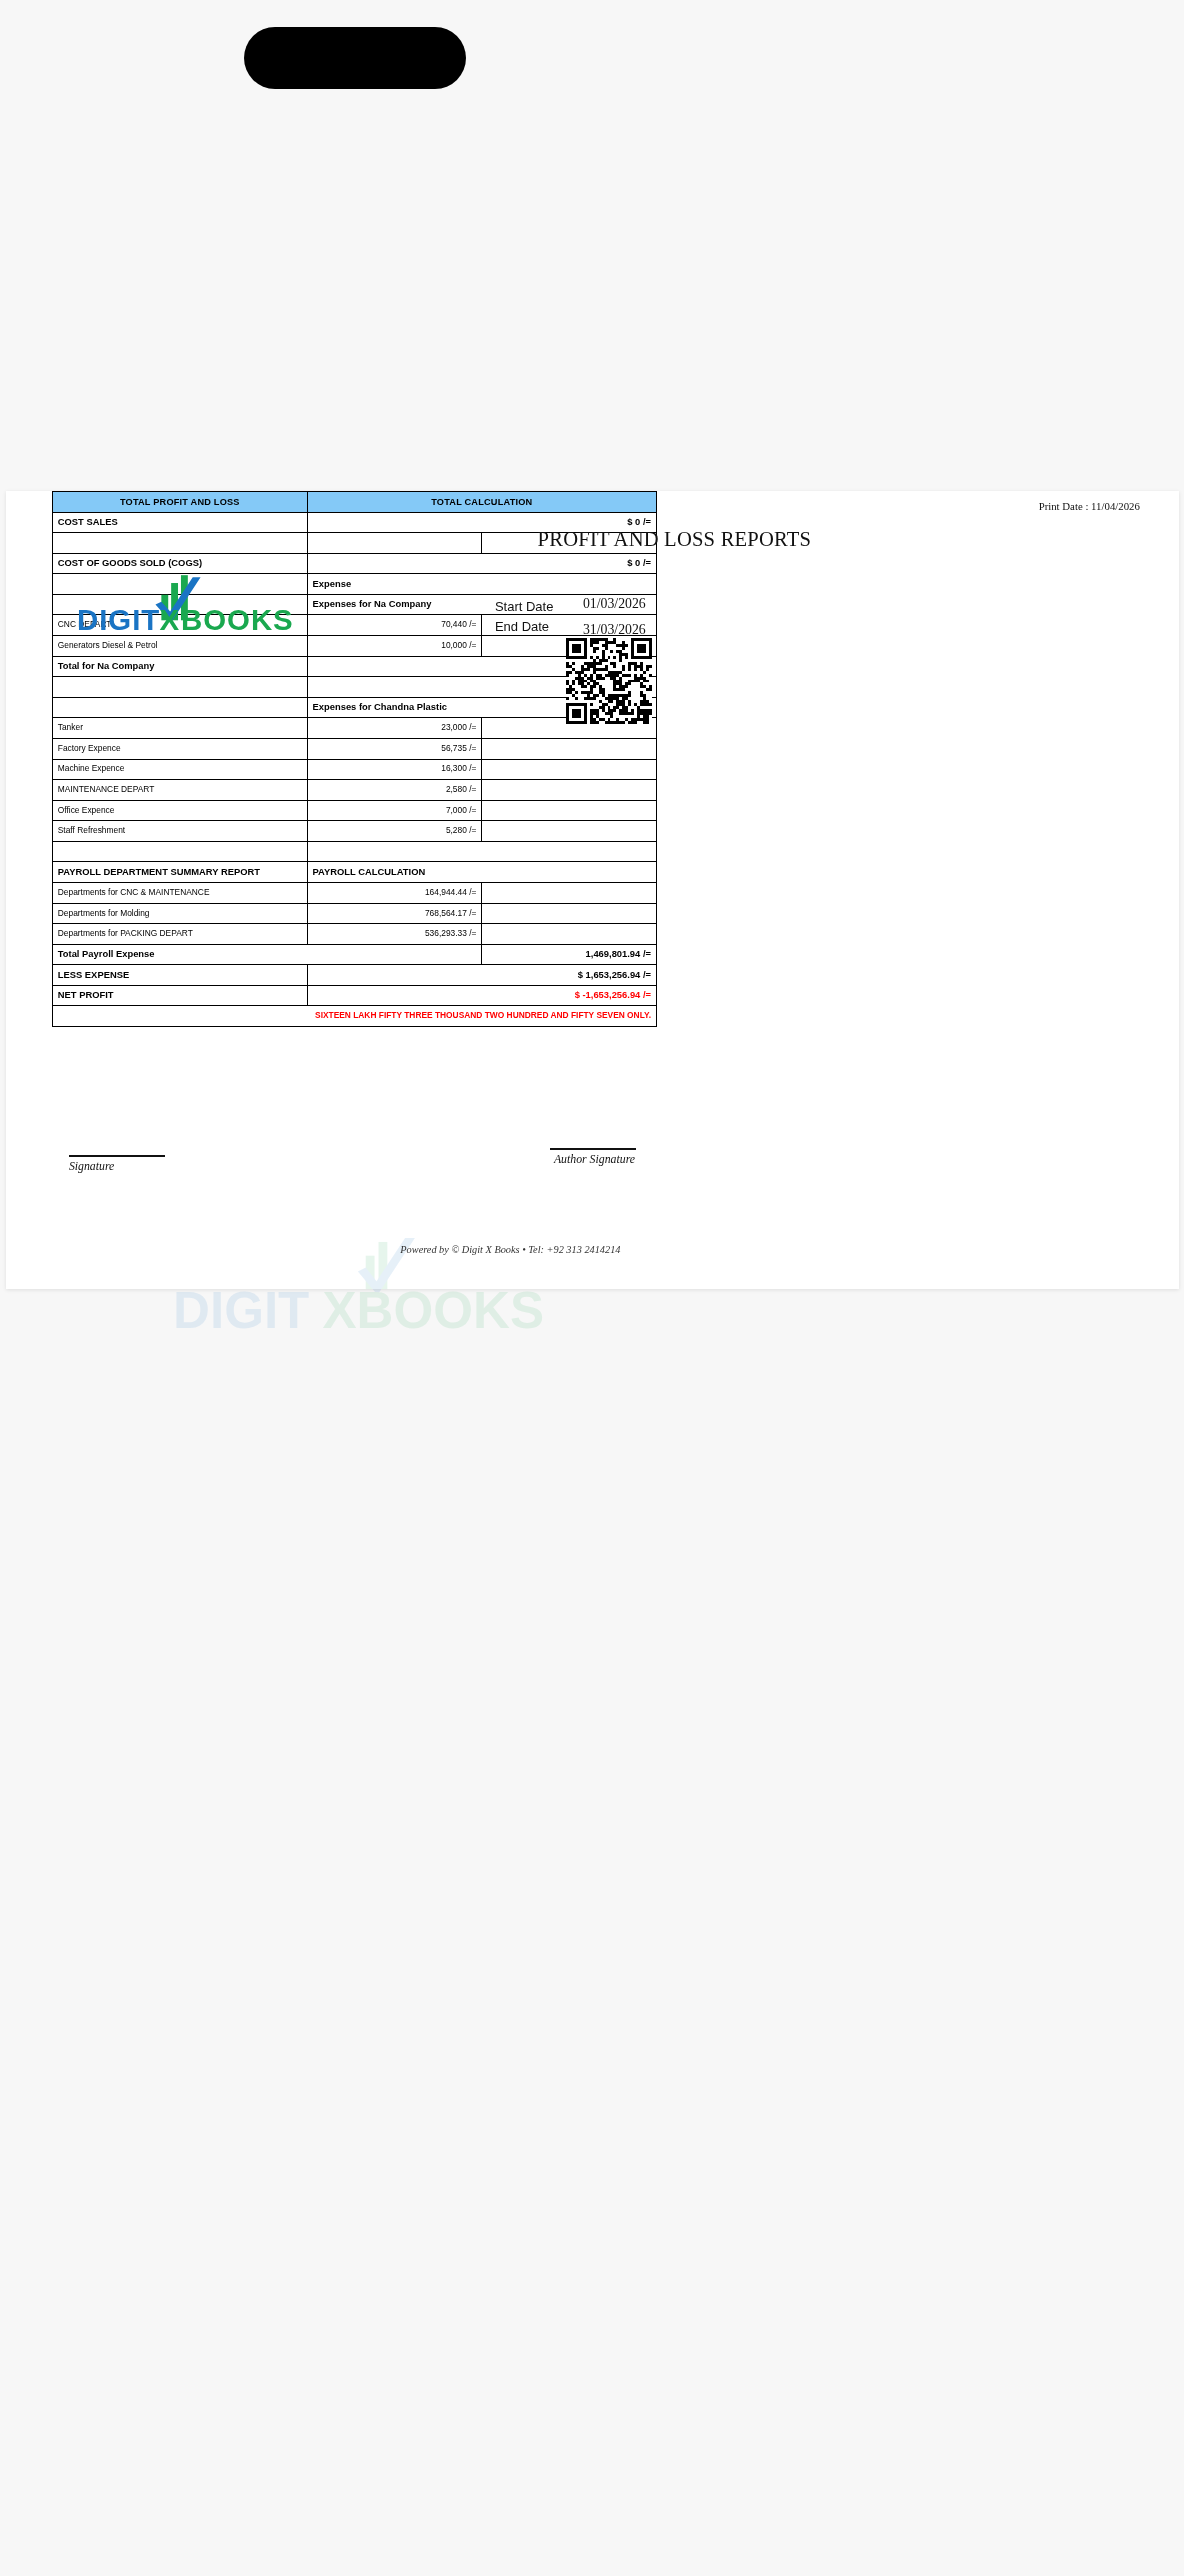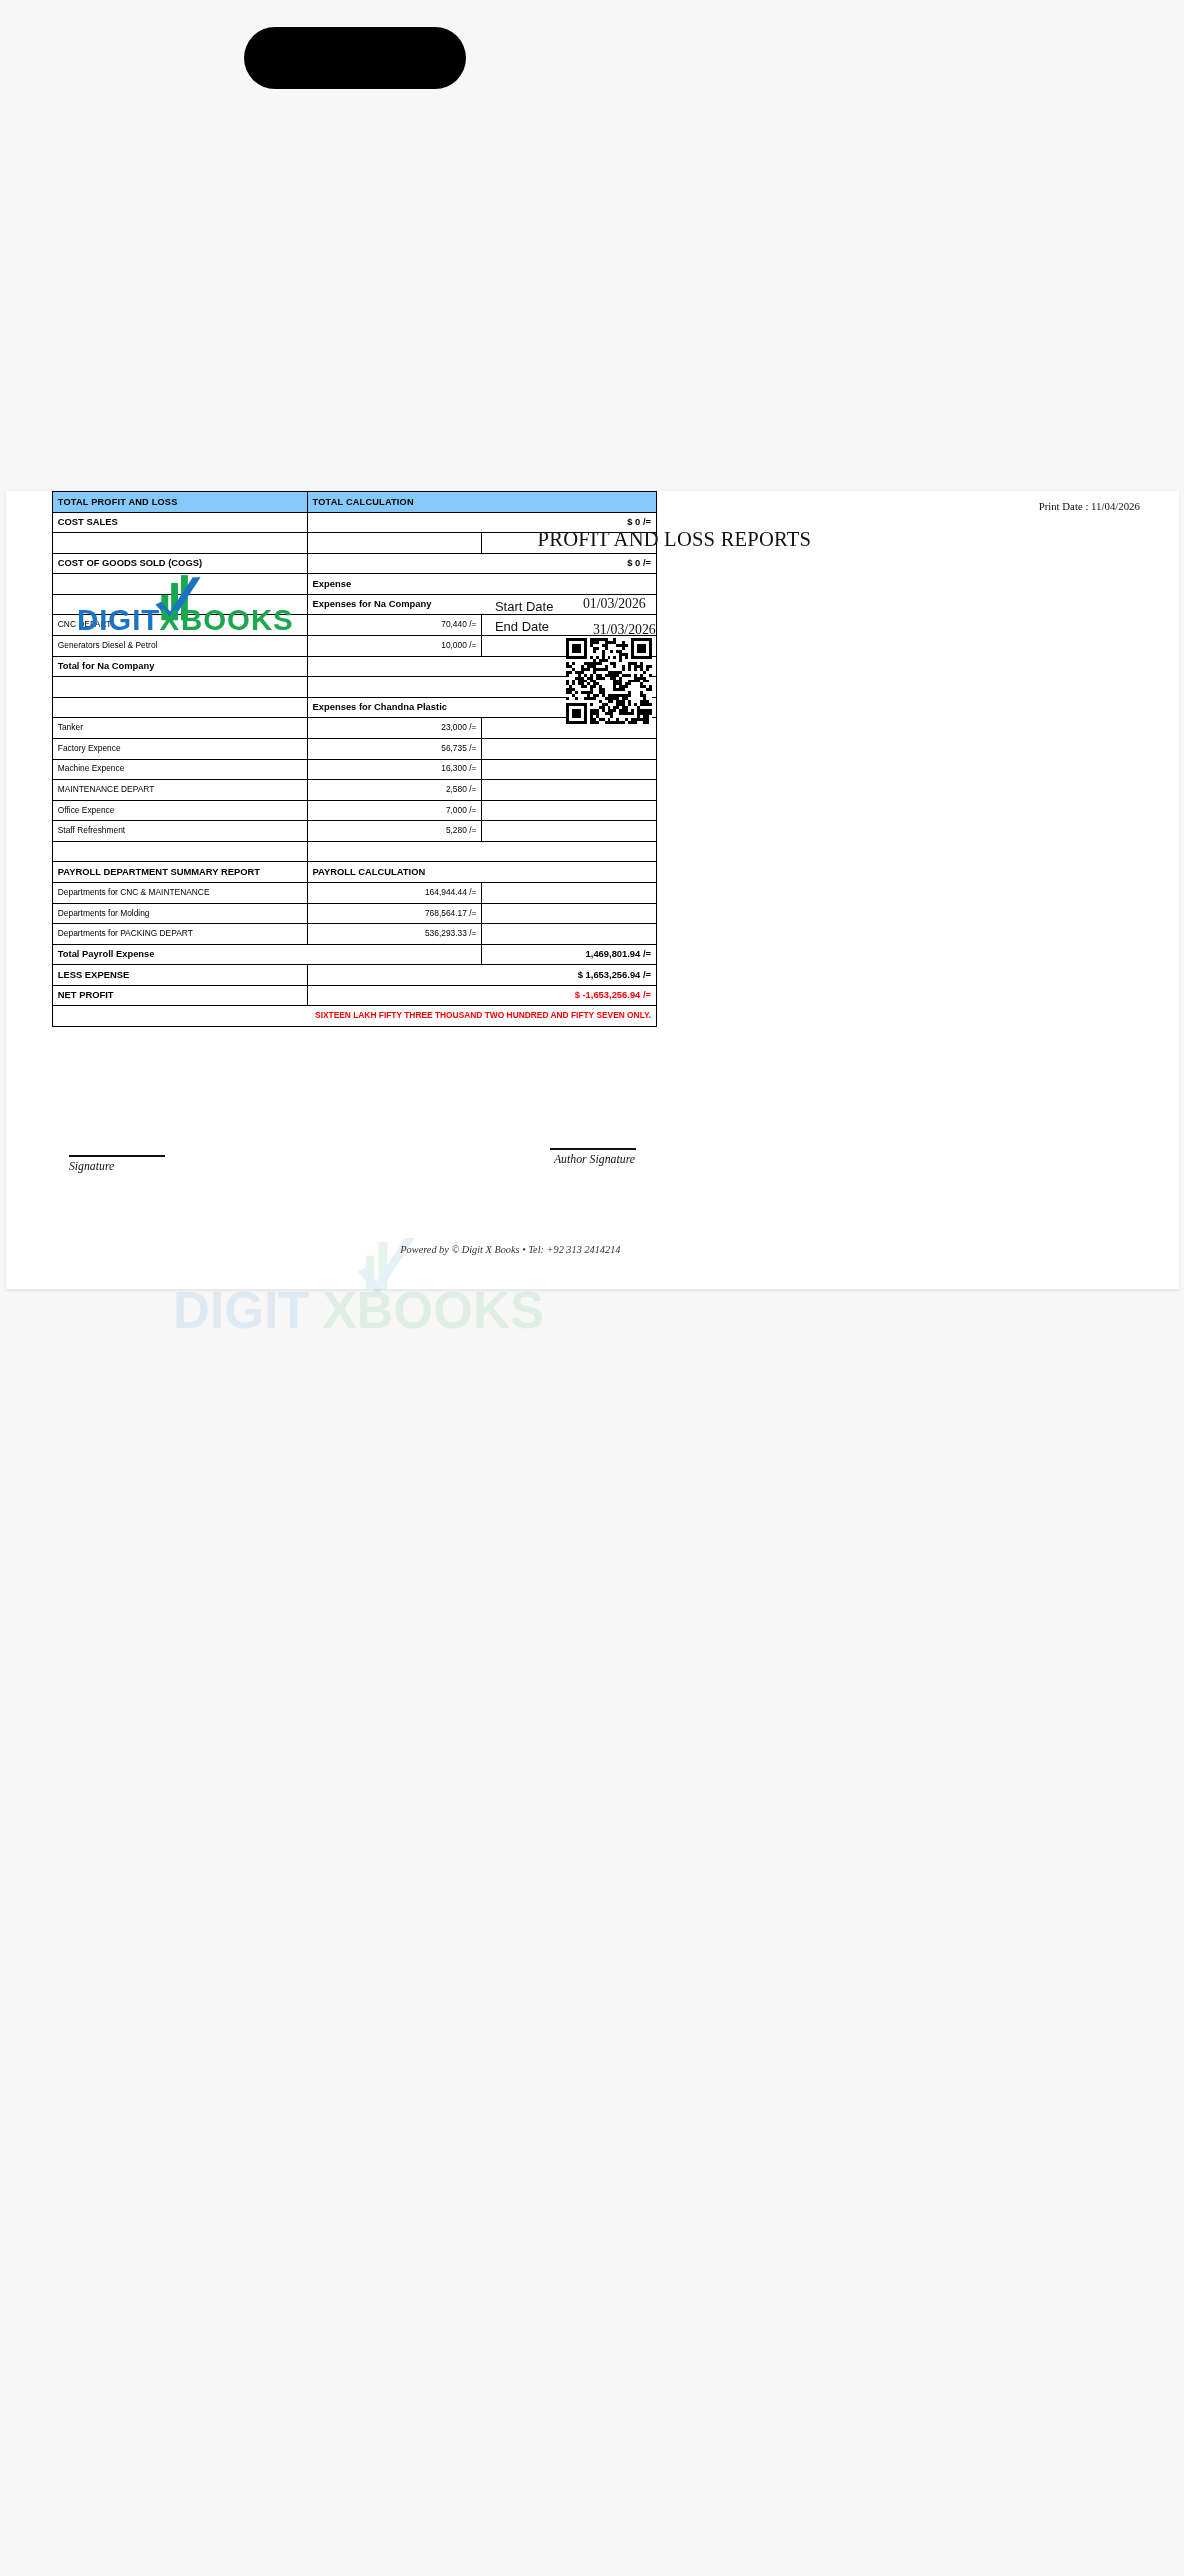--- a/index.html
+++ b/index.html
@@ -44,21 +44,21 @@
     position:absolute;font-family:Liberation Sans, sans-serif;
     font-size:13px;color:#111;
   }
   .dval{
     position:absolute;font-family:"Liberation Serif", serif;
     font-size:13.8px;color:#111;
   }
   #sd-l{left:489px;top:108px;}
   #sd-v{left:577px;top:105px;}
   #ed-l{left:489px;top:128px;}
-  #ed-v{left:577px;top:131px;margin-left:10px;}
+  #ed-v{left:577px;top:131px;}
   
   #qr{position:absolute;left:560px;top:147px;width:86px;height:86px;}
   
   #watermark{
     position:absolute;left:167px;top:747px;width:413px;height:118px;
     opacity:.10;pointer-events:none;
   }
   table.rep{
     border-collapse:collapse;table-layout:fixed;
     width:605px;margin:0 0 0 46px;
@@ -73,21 +73,21 @@
     overflow:hidden;
   }
   td.c1{width:244px;}
   td.c2{width:175px;}
   td.c3{width:187px;}
   .bold{font-weight:bold;}
   .right{text-align:right;}
   .center{text-align:left;}
   .big{font-size:9.4px;}
   .hdr{
-    background:#84c9f7;font-weight:bold;
+    background:#84c9f7;font-weight:bold;text-align:center;
     font-size:9.2px;letter-spacing:0.2px;
   }
   .redtxt{color:#ff0000;font-weight:bold;}
   .tall{height:25.5px;}
   .blank{height:19.6px;}
   
   .sigline{
     position:absolute;height:0;border-top:2.5px solid #111;
   }
   .sigtxt{

